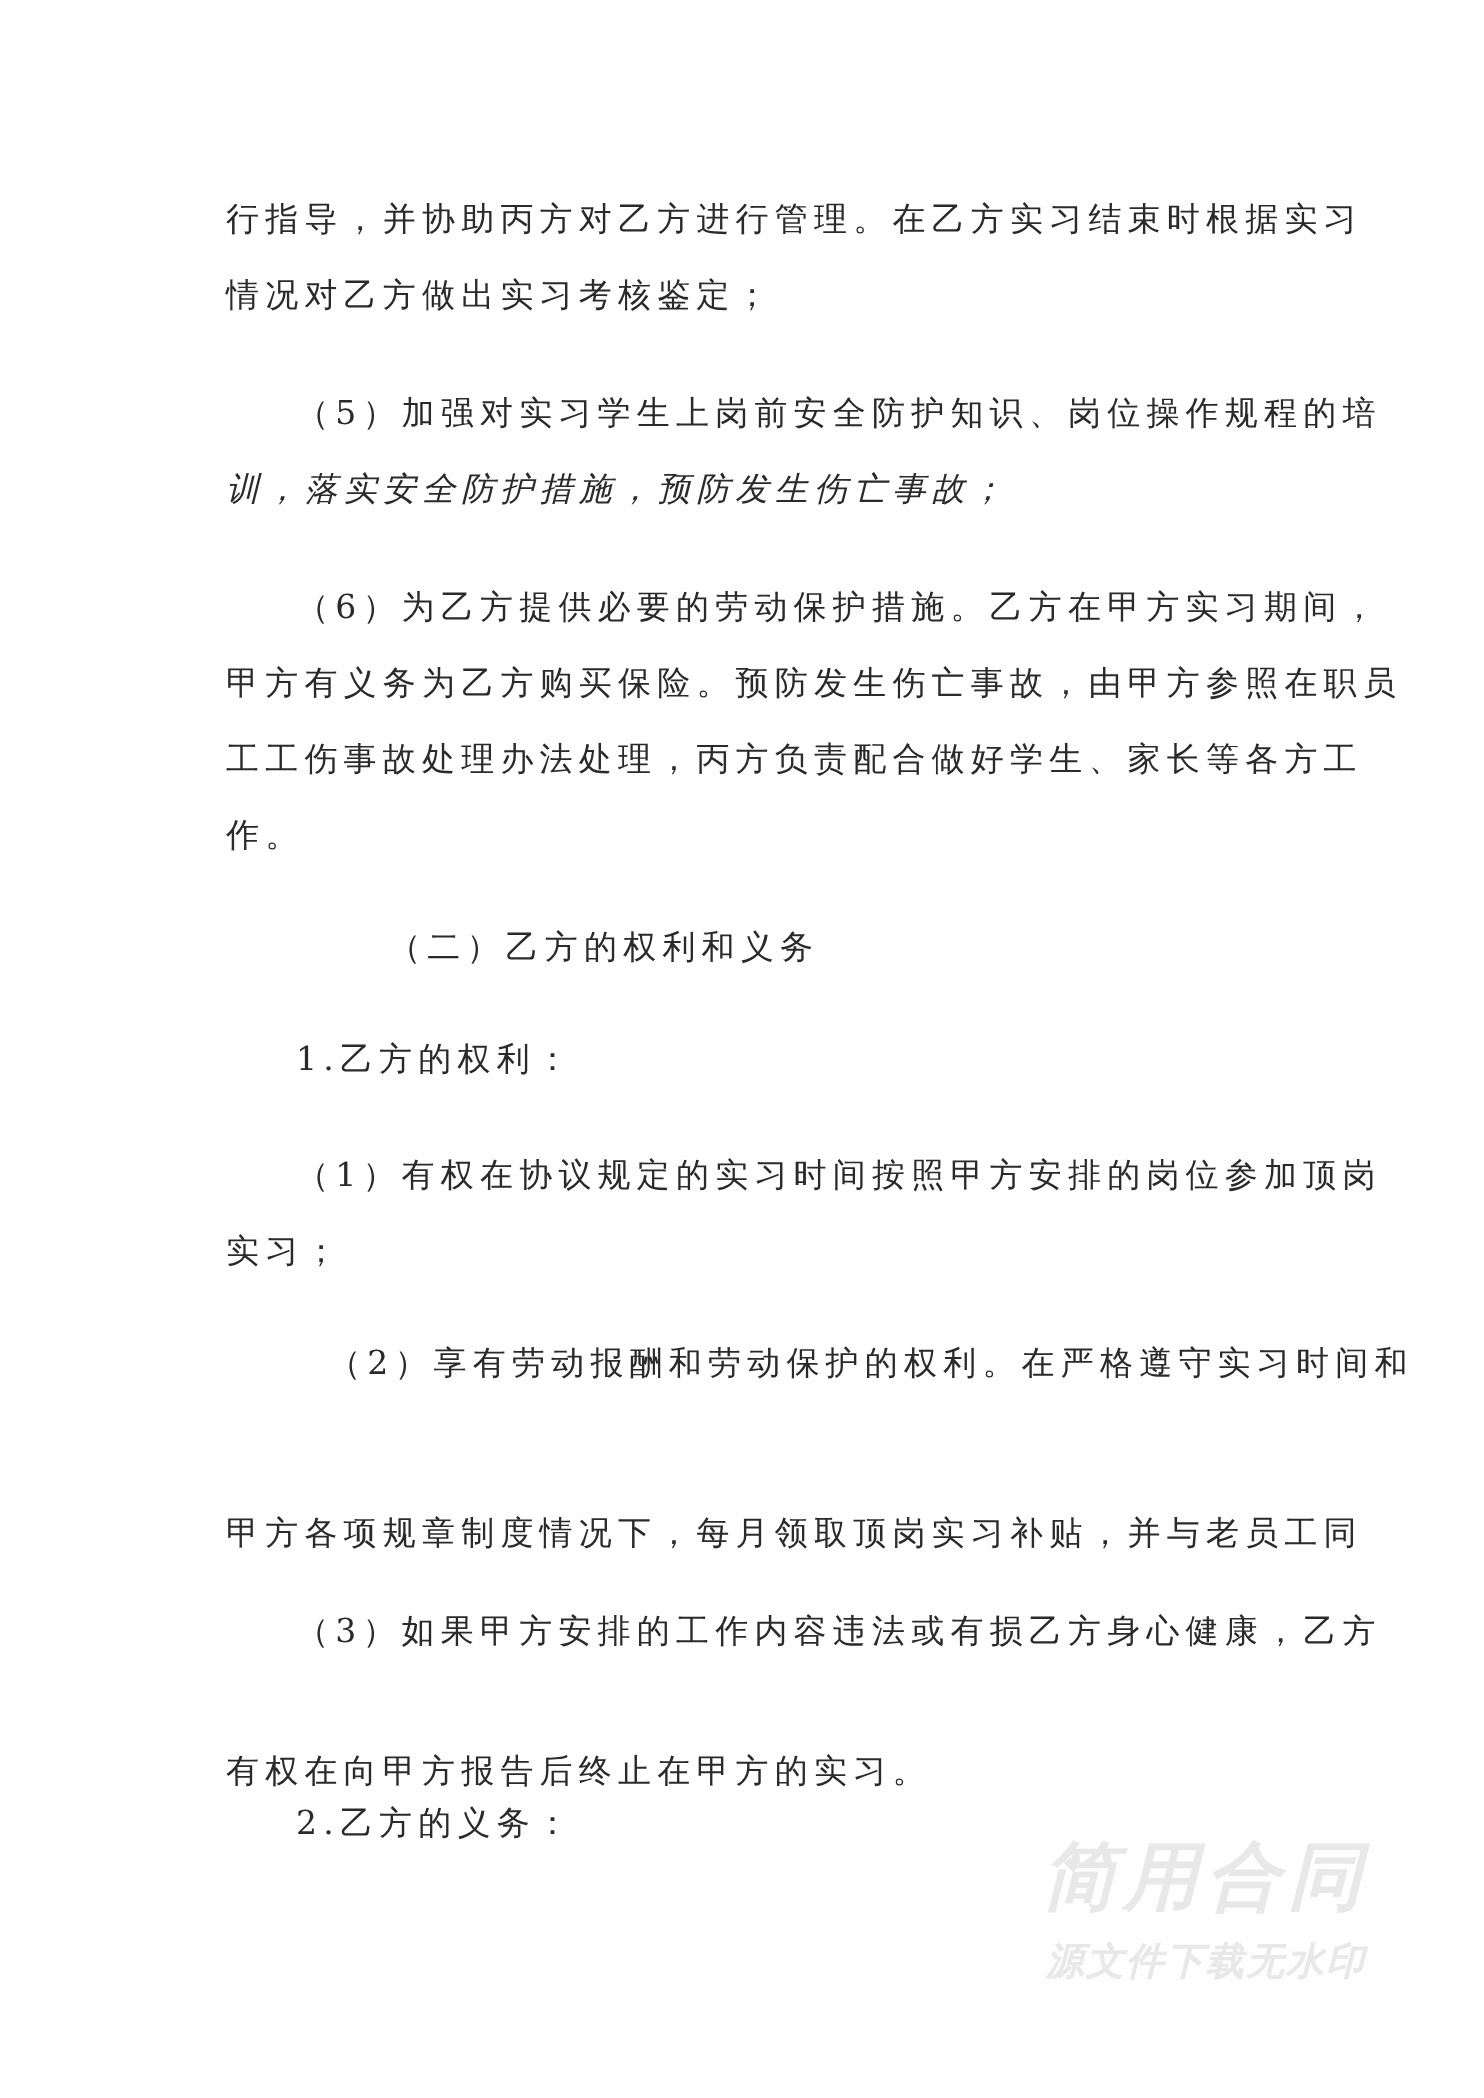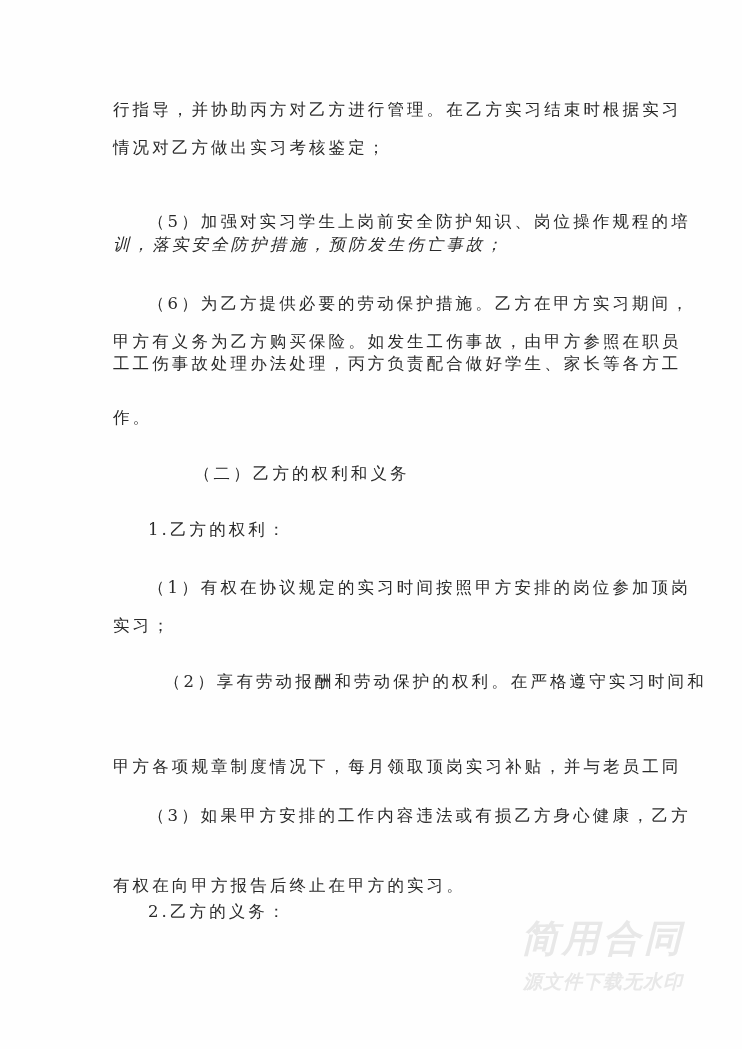--- a/index.html
+++ b/index.html
@@ -59,26 +59,26 @@
     }
   </style>
 </head>
 <body>
 
 <div class="page">
 
   <div class="line" style="top:136px;">情况对乙方做出实习考核鉴定；</div>
   <div class="line" style="top:98px;">行指导，并协助丙方对乙方进行管理。在乙方实习结束时根据实习</div>
 
-  <div class="line indent" style="top:210px;">（5）加强对实习学生上岗前安全防护知识、岗位操作规程的培</div>
+  <div class="line indent" style="top:195px;">（5）加强对实习学生上岗前安全防护知识、岗位操作规程的培</div>
   <div class="line" style="top:233px;font-style:italic;">训，落实安全防护措施，预防发生伤亡事故；</div>
 
   <div class="line indent" style="top:292px;">（6）为乙方提供必要的劳动保护措施。乙方在甲方实习期间，</div>
-  <div class="line" style="top:330px;">甲方有义务为乙方购买保险。如发生工伤事故，由甲方参照在职员</div>
-  <div class="line" style="top:352px;">工工伤事故处理办法处理，丙方负责配合做好学生、家长等各方工</div>
+  <div class="line" style="top:330px;">甲方有义务为乙方购买保险。预防发生伤亡事故，由甲方参照在职员</div>
+  <div class="line" style="top:368px;">工工伤事故处理办法处理，丙方负责配合做好学生、家长等各方工</div>
   <div class="line" style="top:406px;">作。</div>
 
   <div class="line indent" style="top:462px;margin-left:46px;">（二）乙方的权利和义务</div>
 
   <div class="line indent" style="top:518px;">1.乙方的权利：</div>
 
   <div class="line indent" style="top:576px;">（1）有权在协议规定的实习时间按照甲方安排的岗位参加顶岗</div>
   <div class="line" style="top:614px;">实习；</div>
 
   <div class="line indent" style="top:670px;margin-left:16px;">（2）享有劳动报酬和劳动保护的权利。在严格遵守实习时间和</div>

